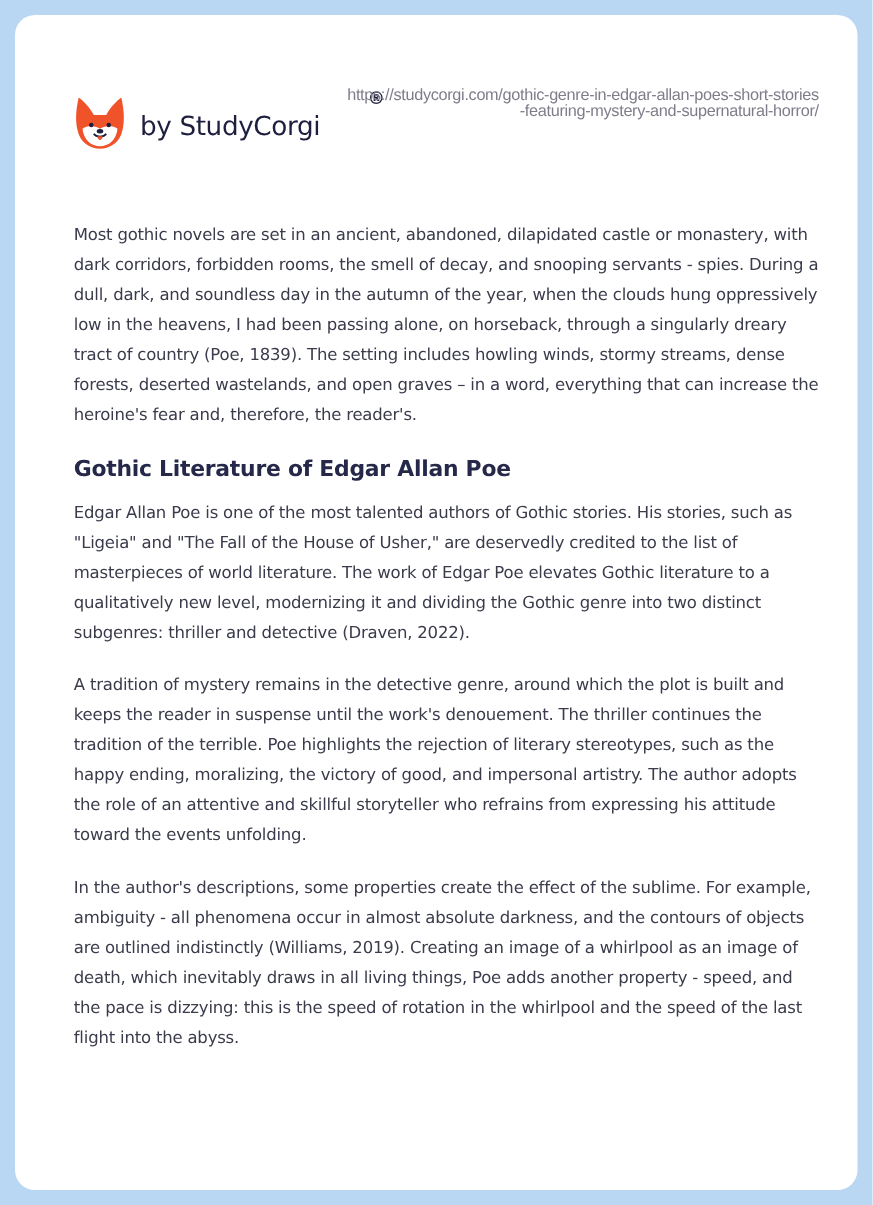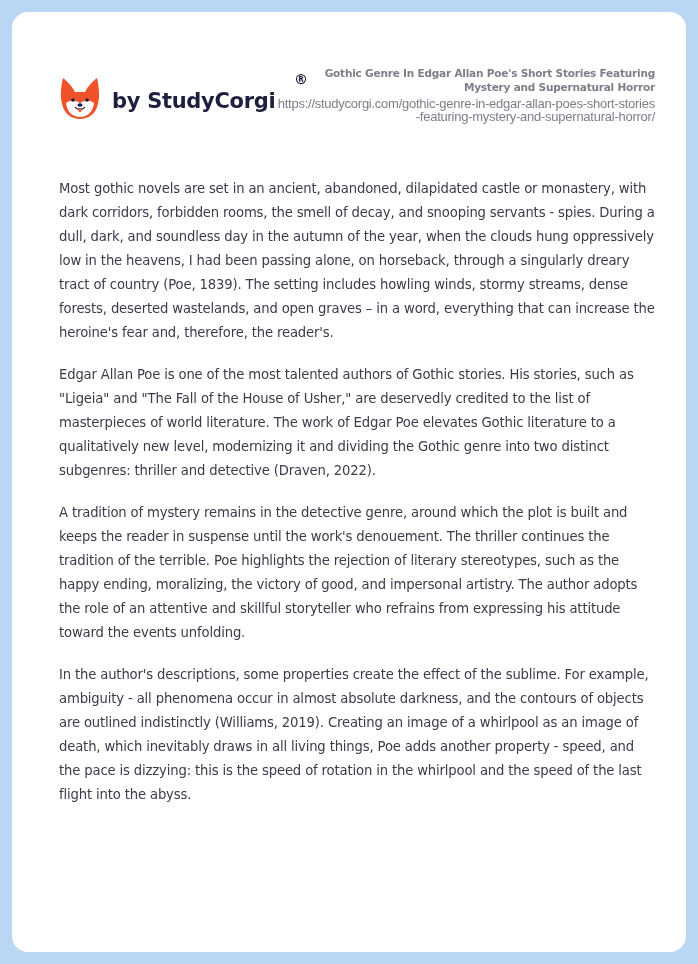--- a/index.html
+++ b/index.html
@@ -41,21 +41,21 @@
     }
     .logo-icon {
       width: 40px;
       height: 44px;
       display: block;
     }
     .logo-text {
       margin-left: 12px;
       margin-top: 6px;
       font-family: "DejaVu Sans", sans-serif;
-      font-weight: bold;
+      font-weight: normal;
       font-size: 21px;
       color: #1e1f3f;
       letter-spacing: -0.3px;
     }
     .logo-reg {
       position: absolute;
       left: 234px;
       top: -5px;
       font-family: "DejaVu Sans", sans-serif;
       font-size: 14px;
@@ -133,24 +133,24 @@
 
         <path d="M15 31 C17 34 23 34 25 31" stroke="#1e1f3f" stroke-width="1.3" fill="none"></path>
 
         <path d="M18 33 C18 37 22 37 22 33 Z" fill="#f0522a"></path>
       </svg>
       <span class="logo-text">by StudyCorgi</span>
       <span class="logo-reg">®</span>
     </a>
 
     <div class="doc-meta">
-      <div class="doc-title">Gothic Genre In Edgar Allan Poe's Short Stories Featuring Mystery and Supernatural Horror</div>
       <a class="doc-url">https://studycorgi.com/gothic-genre-in-edgar-allan-poes-short-stories-featuring-mystery-and-supernatural-horror/</a>
     </div>
   </div>
 
   <div class="content">
     <p>Most gothic novels are set in an ancient, abandoned, dilapidated castle or monastery, with dark corridors, forbidden rooms, the smell of decay, and snooping servants - spies. During a dull, dark, and soundless day in the autumn of the year, when the clouds hung oppressively low in the heavens, I had been passing alone, on horseback, through a singularly dreary tract of country (Poe, 1839). The setting includes howling winds, stormy streams, dense forests, deserted wastelands, and open graves – in a word, everything that can increase the heroine's fear and, therefore, the reader's.</p>
+    <h2>Gothic Literature of Edgar Allan Poe</h2>
     <p>Edgar Allan Poe is one of the most talented authors of Gothic stories. His stories, such as "Ligeia" and "The Fall of the House of Usher," are deservedly credited to the list of masterpieces of world literature. The work of Edgar Poe elevates Gothic literature to a qualitatively new level, modernizing it and dividing the Gothic genre into two distinct subgenres: thriller and detective (Draven, 2022).</p>
     <p>A tradition of mystery remains in the detective genre, around which the plot is built and keeps the reader in suspense until the work's denouement. The thriller continues the tradition of the terrible. Poe highlights the rejection of literary stereotypes, such as the happy ending, moralizing, the victory of good, and impersonal artistry. The author adopts the role of an attentive and skillful storyteller who refrains from expressing his attitude toward the events unfolding.</p>
     <p>In the author's descriptions, some properties create the effect of the sublime. For example, ambiguity - all phenomena occur in almost absolute darkness, and the contours of objects are outlined indistinctly (Williams, 2019). Creating an image of a whirlpool as an image of death, which inevitably draws in all living things, Poe adds another property - speed, and the pace is dizzying: this is the speed of rotation in the whirlpool and the speed of the last flight into the abyss.</p>
   </div>
 </div>
 
 </body></html>

